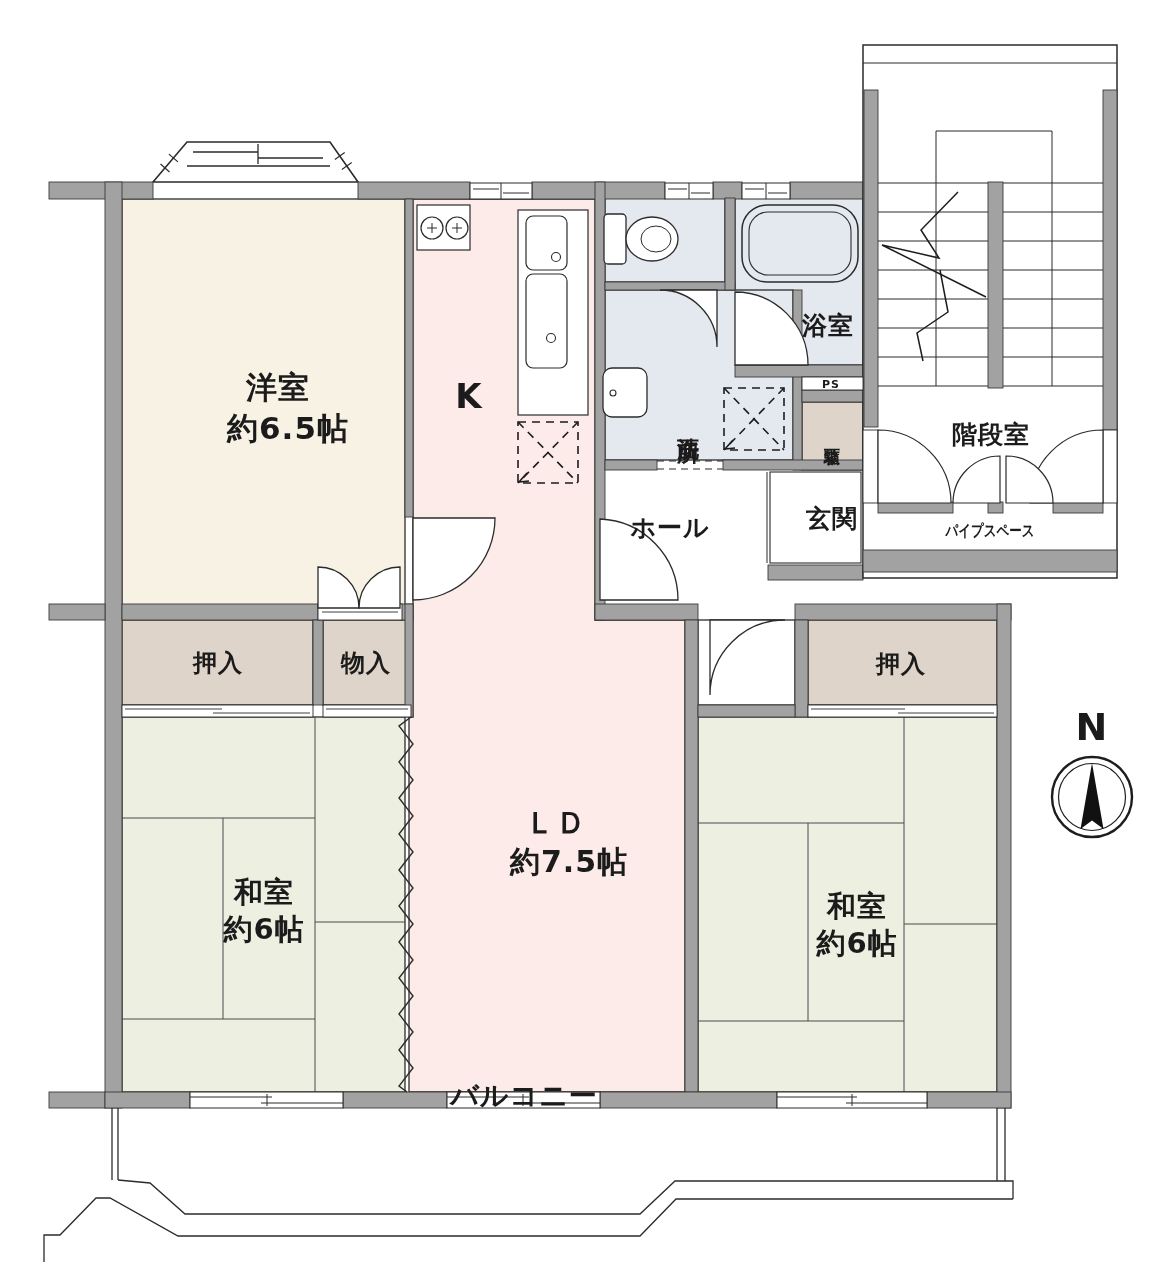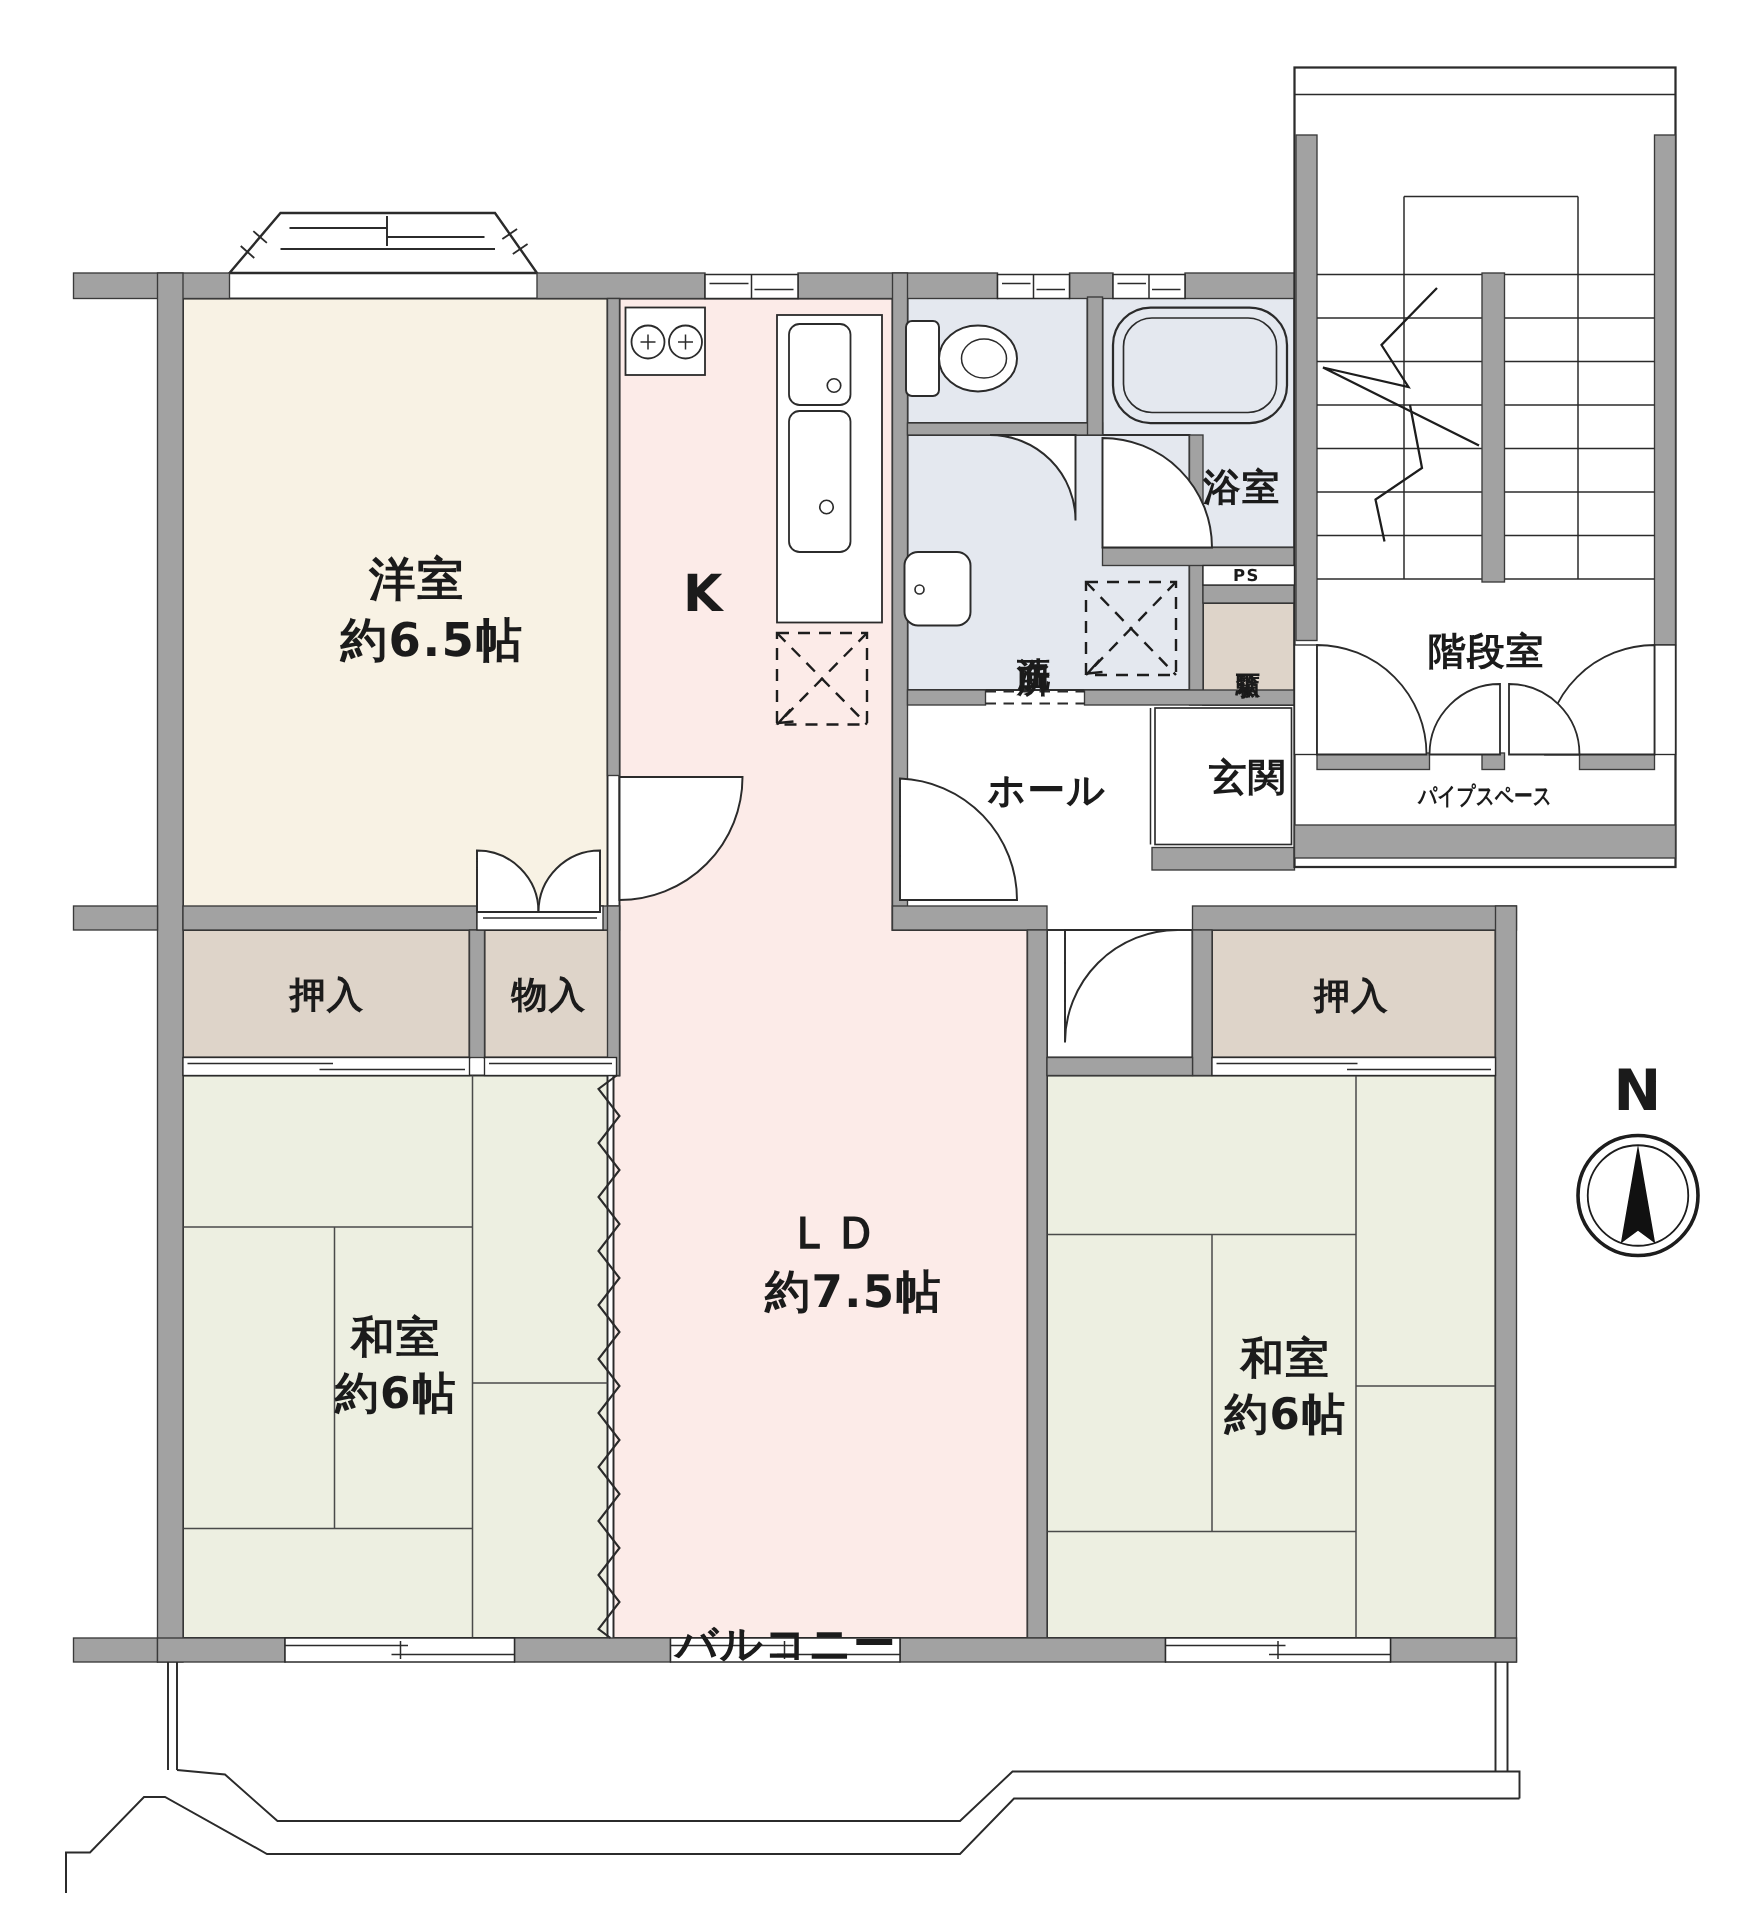--- a/index.html
+++ b/index.html
@@ -293,21 +293,21 @@
   <div class="lbl" style="left:556px;top:862px;font-size:30px;margin-left:13px;">約7.5帖</div>
   <div class="lbl" style="left:264px;top:892px;font-size:29px;">和室</div>
   <div class="lbl" style="left:264px;top:929px;font-size:29px;">約6帖</div>
   <div class="lbl" style="left:857px;top:906px;font-size:29px;">和室</div>
   <div class="lbl" style="left:857px;top:943px;font-size:29px;">約6帖</div>
   <div class="lbl" style="left:218px;top:663px;font-size:24px;">押入</div>
   <div class="lbl" style="left:366px;top:663px;font-size:24px;">物入</div>
   <div class="lbl" style="left:901px;top:664px;font-size:24px;">押入</div>
   <div class="lbl" style="left:828px;top:313px;font-size:25px;margin-top:12px;">浴室</div>
   <div class="lbl vert" style="left:688px;top:423px;font-size:22px;">洗面所</div>
-  <div class="lbl" style="left:698px;top:527px;font-size:25px;">ホール</div>
+  <div class="lbl" style="left:670px;top:527px;font-size:25px;">ホール</div>
   <div class="lbl" style="left:815px;top:518px;font-size:25px;margin-left:17px;">玄関</div>
   <div class="lbl vert" style="left:832px;top:436px;font-size:16px;letter-spacing:0;">下駄箱</div>
   <div class="lbl" style="left:831px;top:384px;font-size:11px;">PS</div>
   <div class="lbl" style="left:991px;top:434px;font-size:25px;text-align:center;">階段室</div>
   <div class="lbl squish" style="left:990px;top:531px;font-size:16px;letter-spacing:0;">パイプスペース</div>
   <div class="lbl" style="left:524px;top:1096px;font-size:28px;">バルコニー</div>
   <div class="lbl" style="left:1092px;top:727px;font-size:38px;">N</div>
 
 </div>
 

